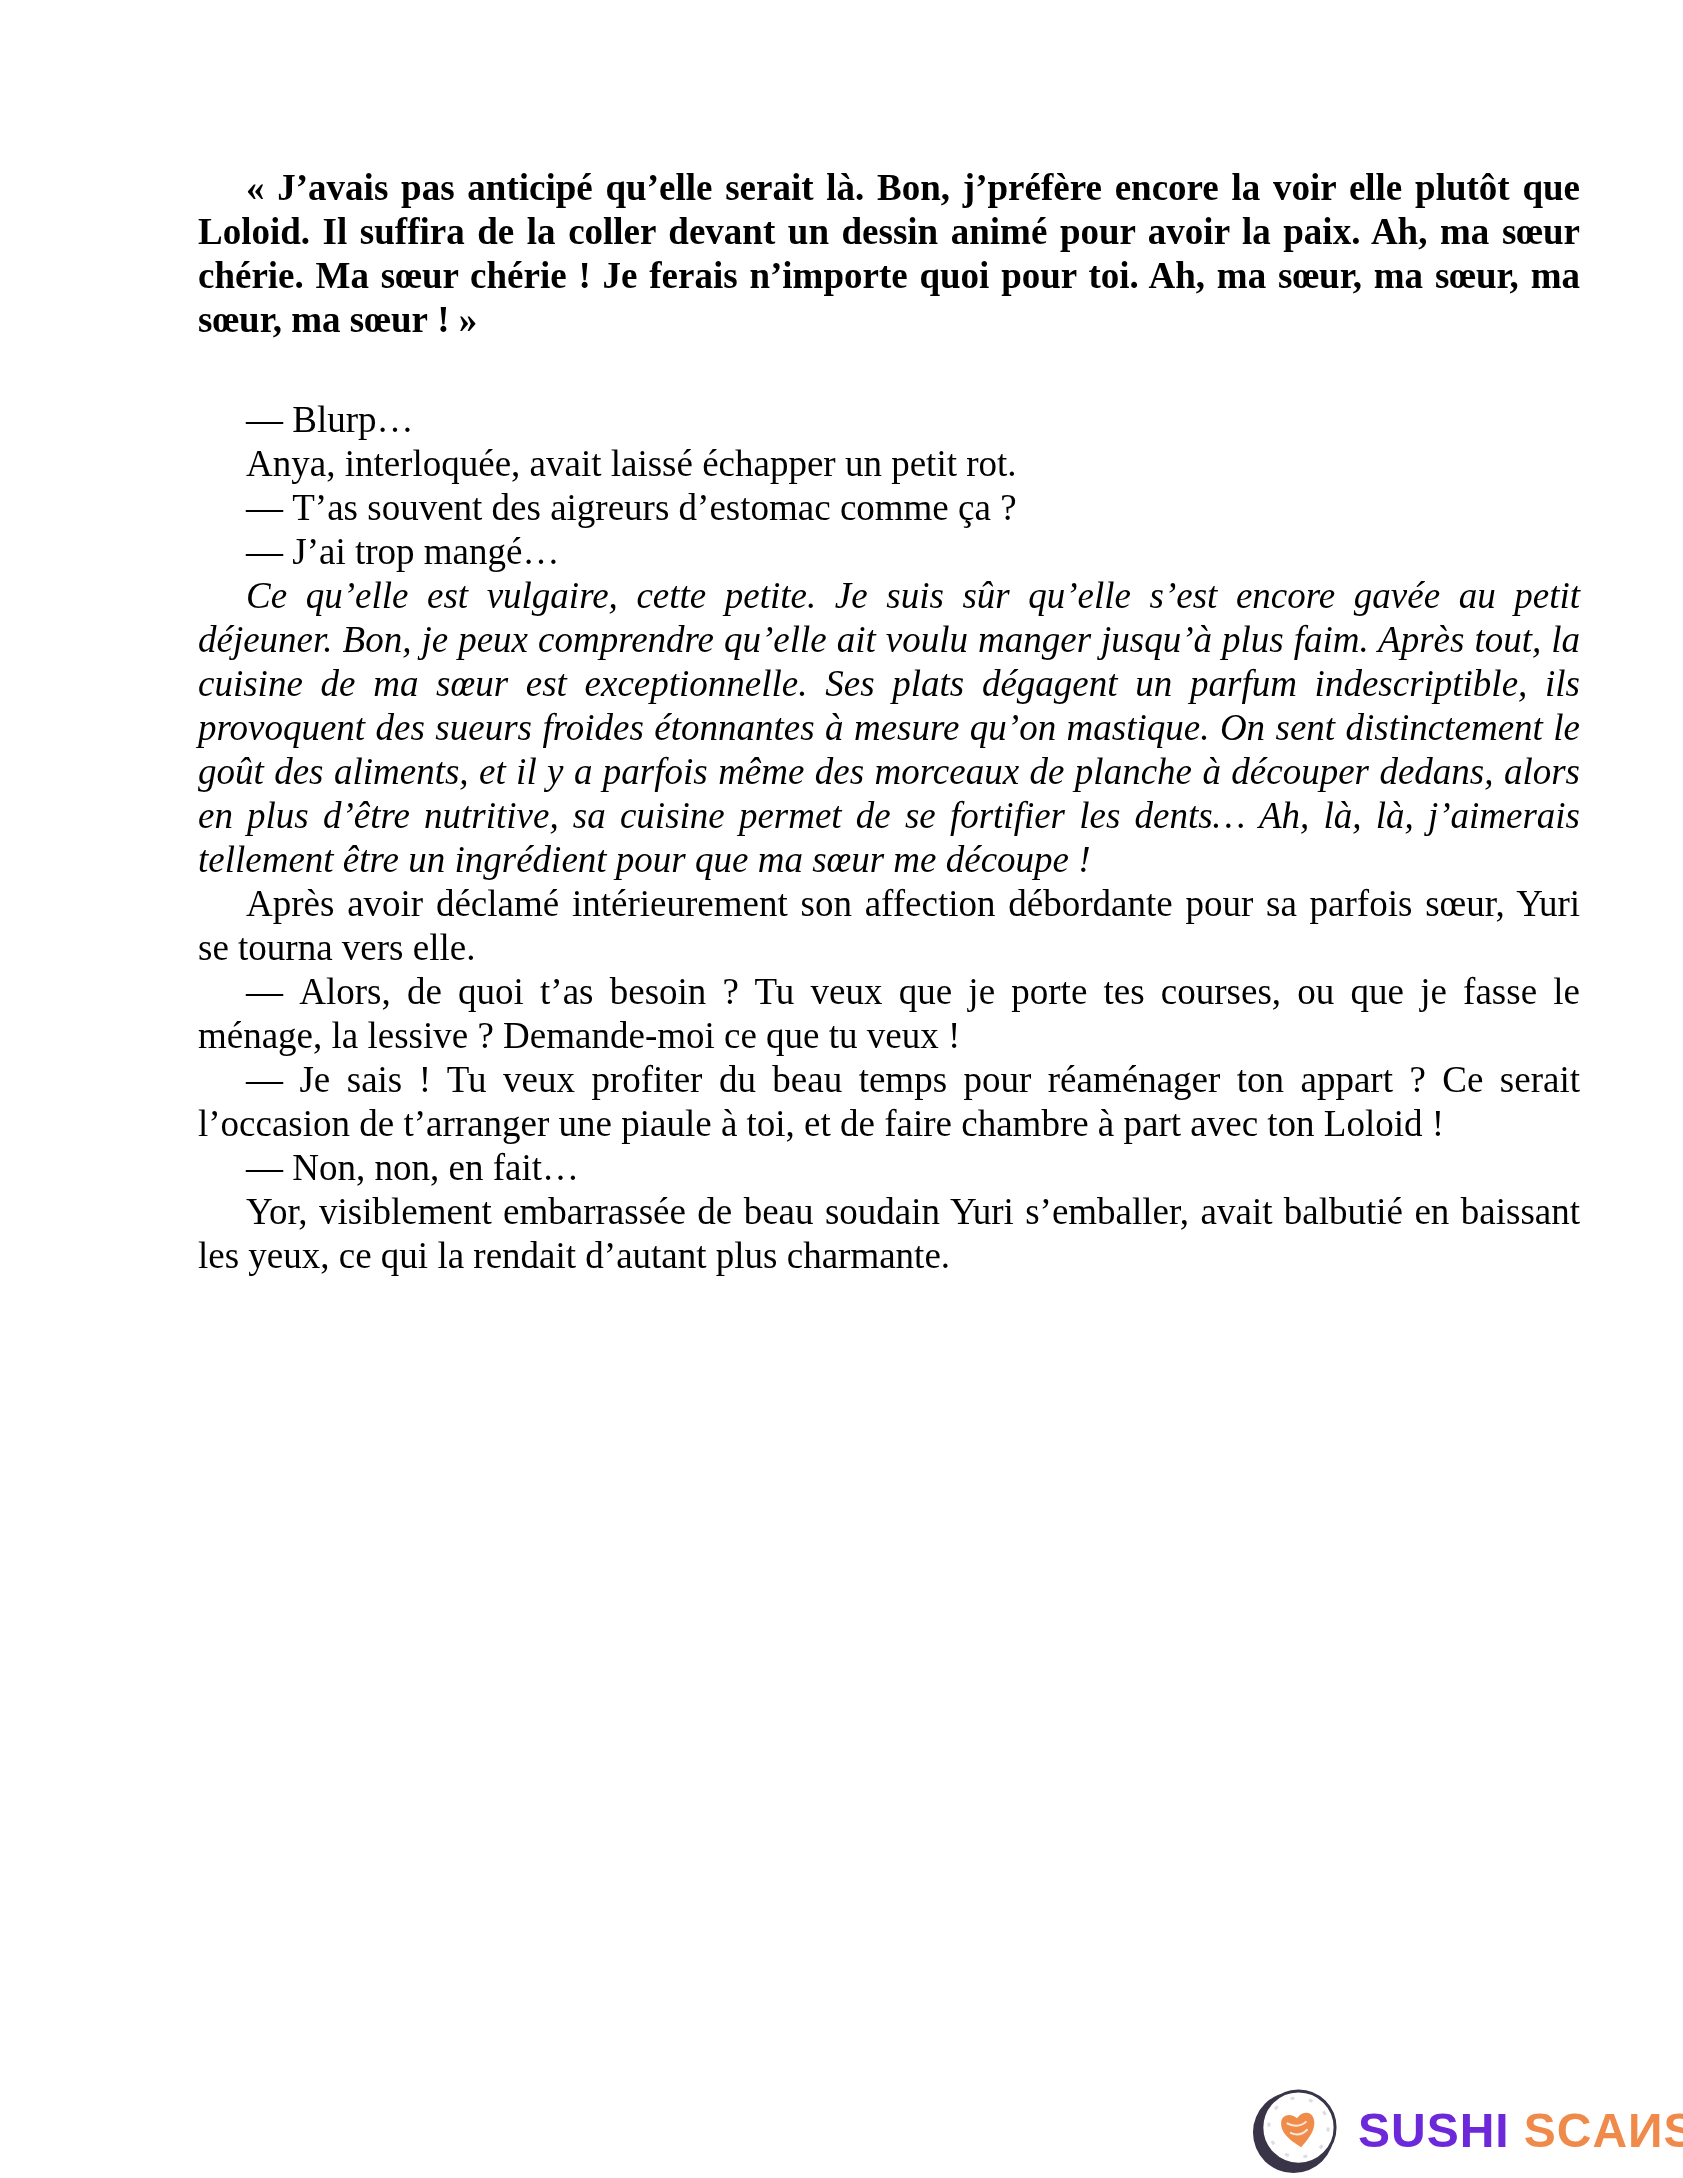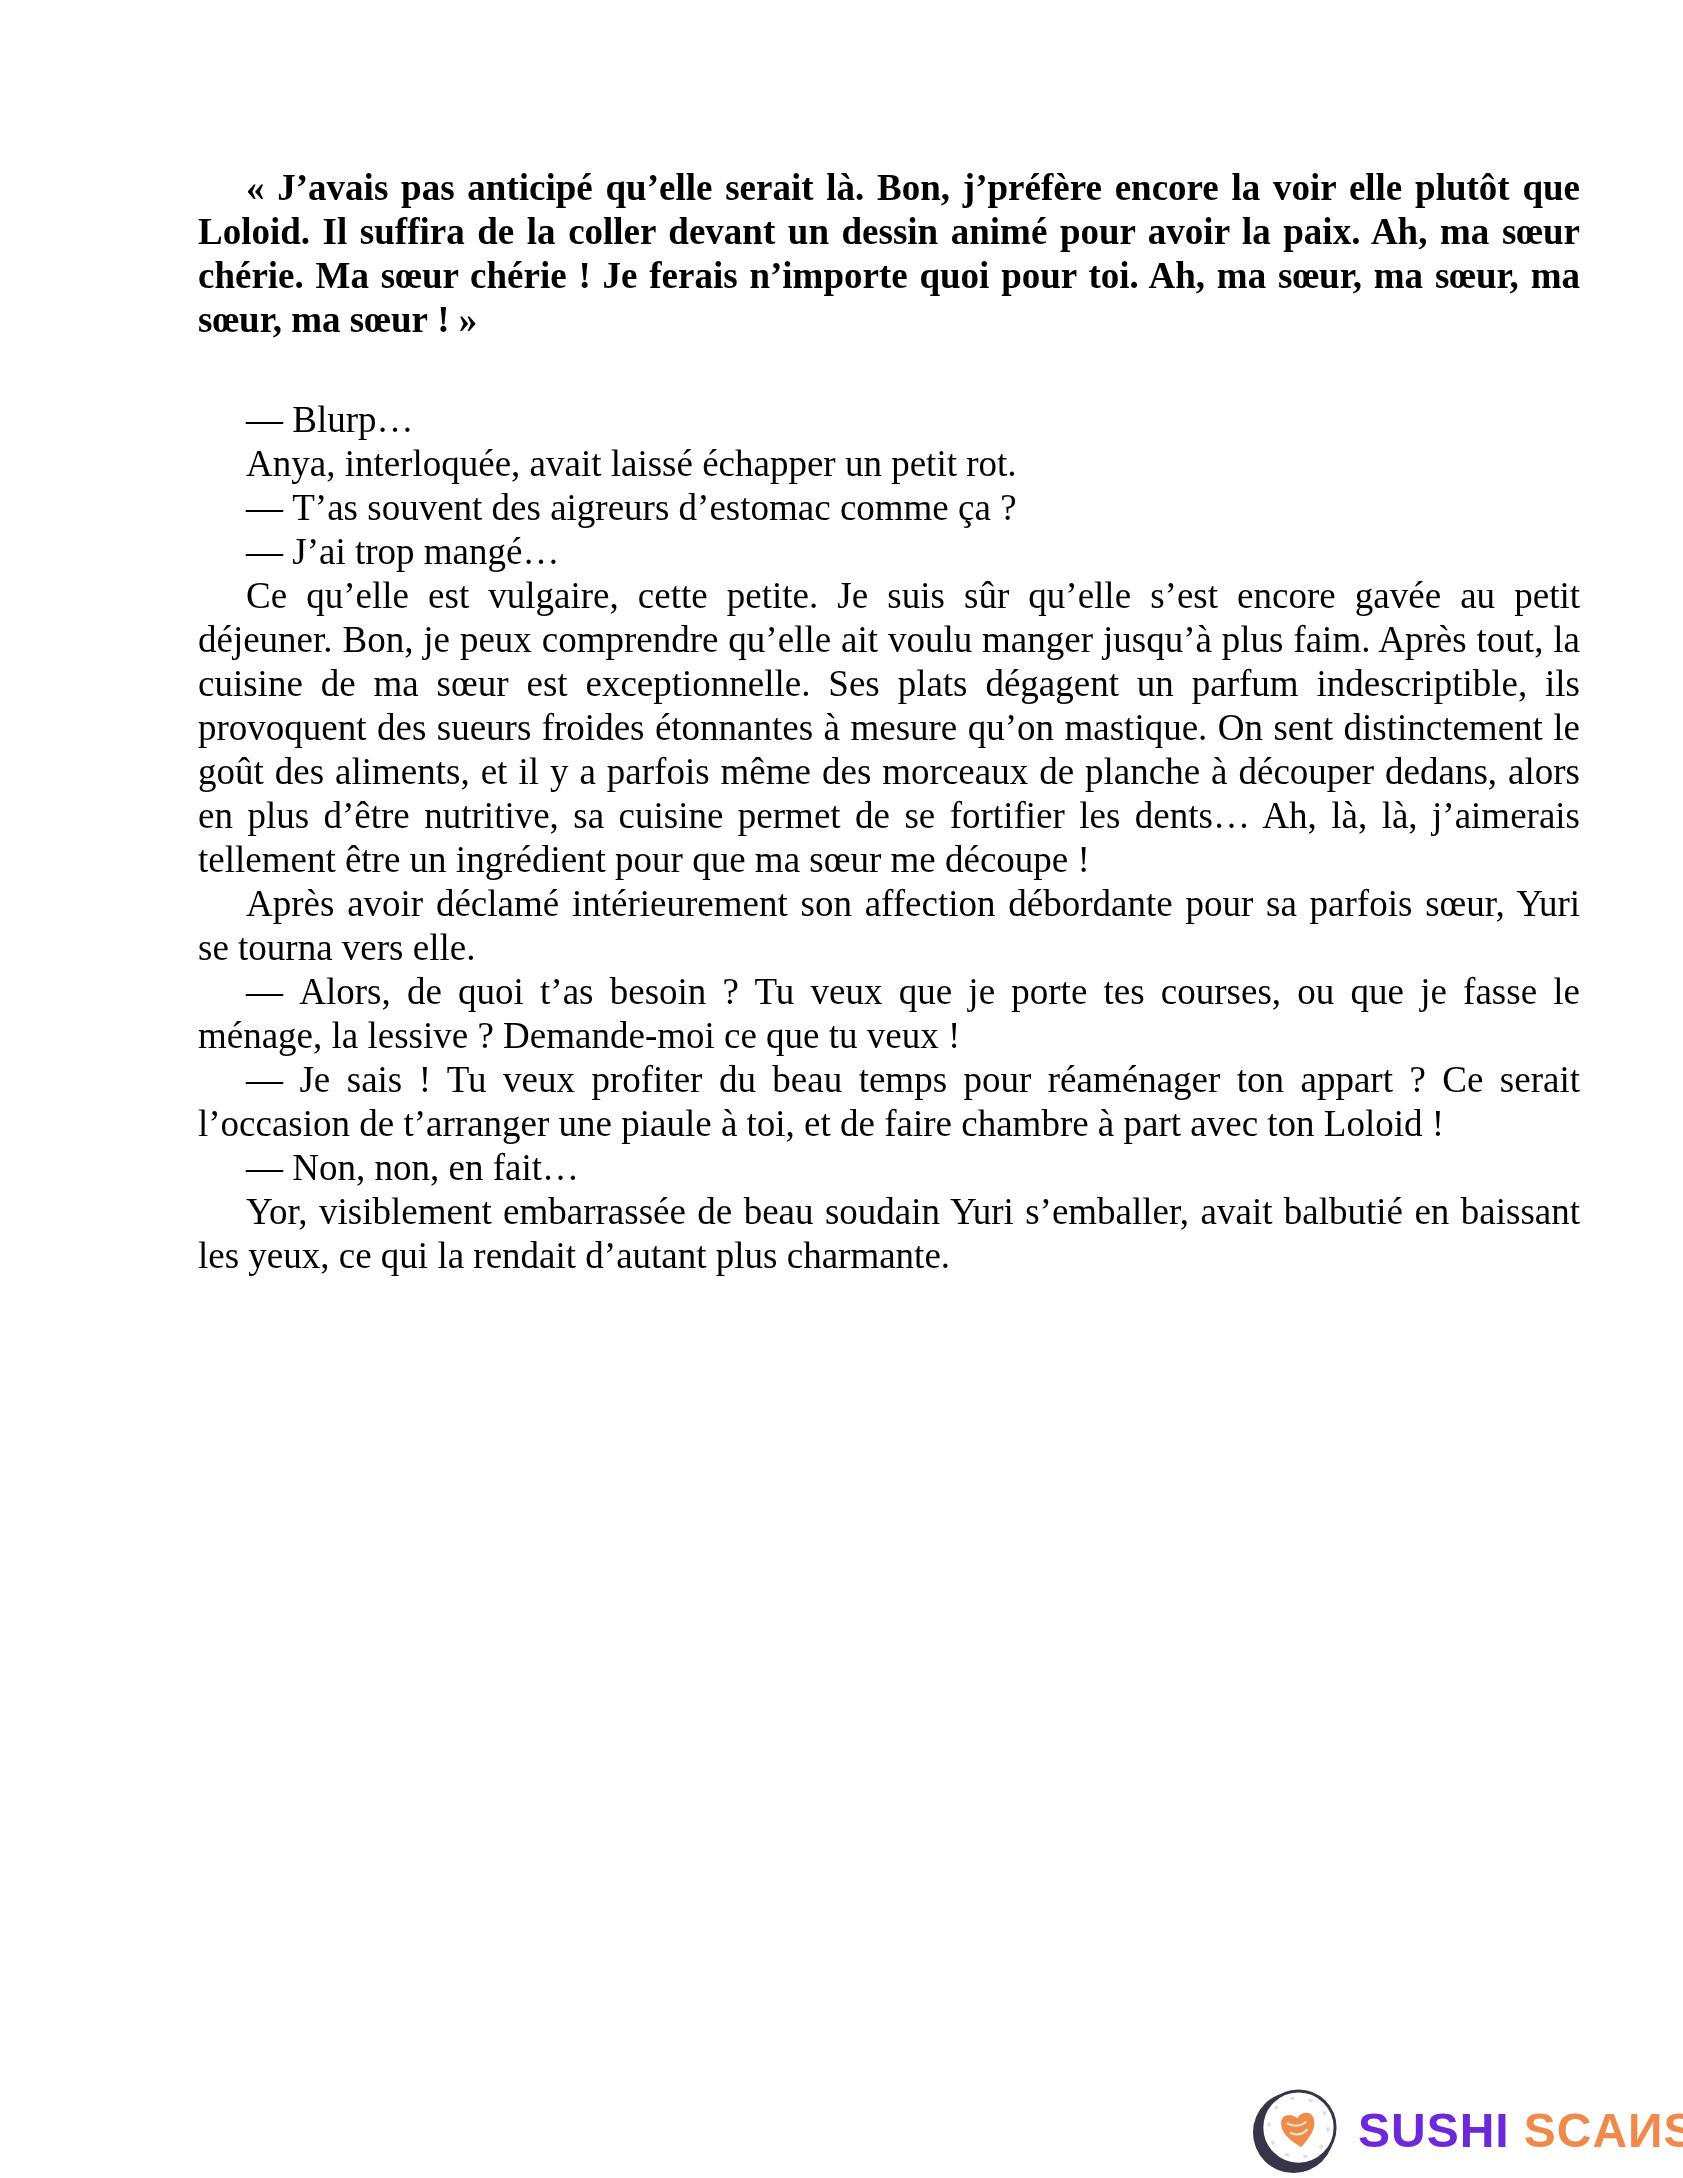--- a/index.html
+++ b/index.html
@@ -20,21 +20,21 @@
     position: absolute;
     left: 150px; top: 166px;
     width: 1382px;
     font-size: 37px;
     line-height: 44px;
     text-align: justify;
     margin-left: 48px;
   }
   .para { margin: 0; text-indent: 48px; }
   .para.opening { font-weight: bold; margin-bottom: 56px; }
-  .para.thought { }
+  .para.thought { font-style: italic; }
 
   .brand {
     position: absolute;
     left: 1249px; top: 2083px;
     height: 95px;
     display: flex;
     align-items: center;
   }
   .brand .icon { width: 93px; height: 93px; flex: 0 0 auto; }
   .brand-text {

